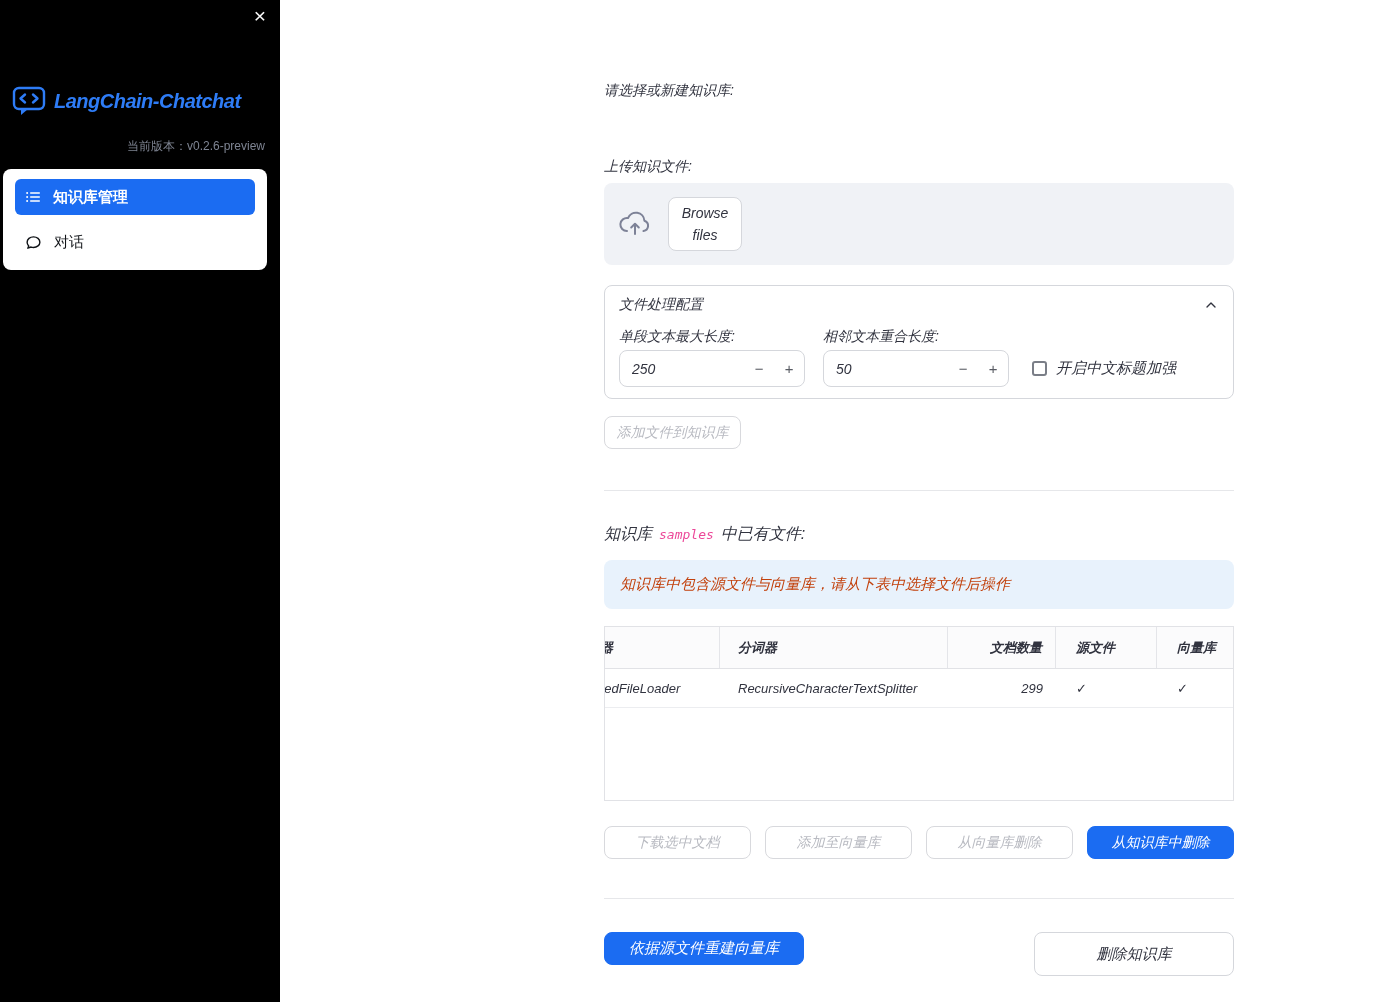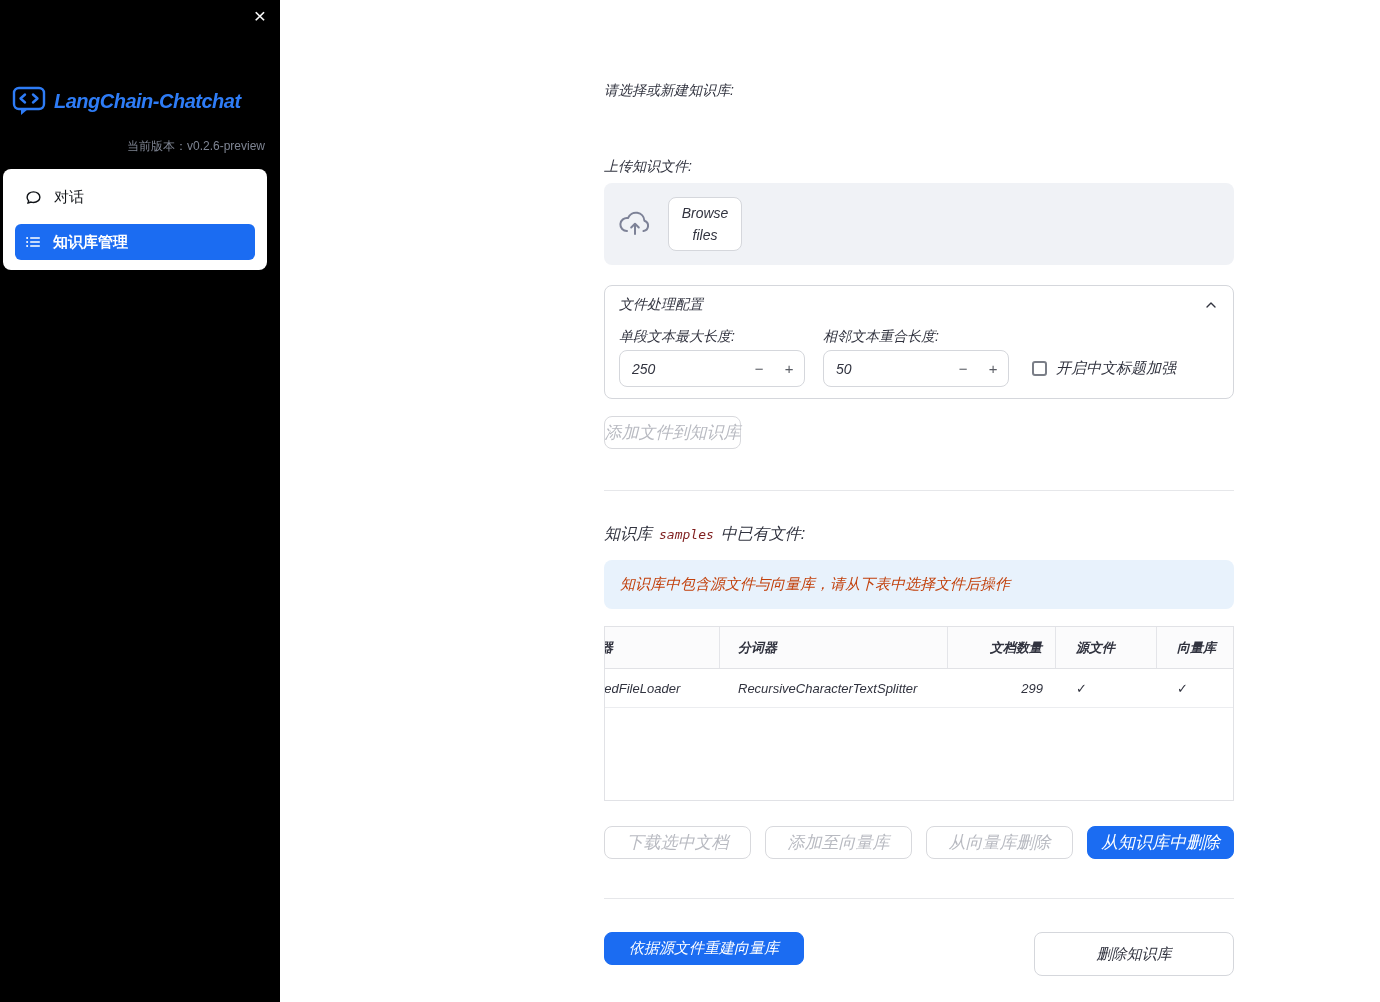--- a/index.html
+++ b/index.html
@@ -50,32 +50,32 @@
   .num-input { position:absolute; top:64px; width:186px; height:37px; border:1px solid #d5d7dc;
     border-radius:8px; display:flex; align-items:center; background:#fff; }
   #chunk-input { left:14px; } #overlap-input { left:218px; }
   .num-val { flex:1; padding-left:12px; font-size:14px; }
   .step { width:30px; text-align:center; font-size:15px; color:#585b63; cursor:pointer; user-select:none; }
   #cb-row { position:absolute; left:427px; top:64px; height:37px; display:flex; align-items:center; gap:9px; }
   .checkbox { width:15px; height:15px; border:2px solid #7a7e87; border-radius:3px; background:#fff; cursor:pointer; flex:none; }
   .cb-label { font-size:15px; white-space:nowrap; }
 
   .btn { display:flex; align-items:center; justify-content:center; border-radius:8px;
-    font-size:17px; cursor:pointer; white-space:nowrap; }
+    font-size:14px; cursor:pointer; white-space:nowrap; }
   .btn.secondary { background:#fff; border:1px solid #d5d7dc; color:#31333f; }
   .btn.disabled  { background:#fff; border:1px solid #d8d9dd; color:#b8bac1; cursor:default; }
   .btn.primary   { background:#1b6cf2; border:1px solid #1b6cf2; color:#fff; }
 
   #add-btn { left:324px; top:416px; width:137px; height:33px; }
 
   .divider { height:1px; background:#e6e7ea; width:630px; left:324px; }
   #divider-1 { top:490px; } #divider-2 { top:898px; }
 
   #kb-files-line { left:324px; top:524px; font-size:16px; display:flex; align-items:baseline; gap:7px; }
-  .code { font-family:"DejaVu Sans Mono","Liberation Mono",monospace; font-size:13px; color:#7f1d1d; }
+  .code { font-family:"DejaVu Sans Mono","Liberation Mono",monospace; font-size:13px; color:#ec4899; }
 
   #info-box { left:324px; top:560px; width:630px; height:49px; background:#e8f2fc; border-radius:8px;
     display:flex; align-items:center; padding:0 16px; color:#c2410c; font-size:15px; }
 
   #table { left:324px; top:626px; width:630px; height:175px; border:1px solid #e1e2e6; background:#fff; overflow:hidden; }
   .t-header { display:flex; height:42px; border-bottom:1px solid #e1e2e6; background:#fbfbfc;
     font-size:13px; font-weight:600; color:#31333f; }
   .t-row { display:flex; height:39px; border-bottom:1px solid #ecedf0; font-size:13px; }
   .t-c { overflow:hidden; white-space:nowrap; height:100%; display:flex; align-items:center; flex:none; }
   .t-header .t-c { border-right:1px solid #e4e5e9; }
@@ -109,36 +109,36 @@
         <path d="M21 8.5l4.5 4-4.5 4"></path>
         <path d="M9 23v6l7-6z" fill="#2e7cf6" stroke="none"></path>
       </svg>
     </span>
     <span class="logo-text">LangChain-Chatchat</span>
   </div>
 
   <div class="version">当前版本：v0.2.6-preview</div>
 
   <nav class="menu-card">
-    <div class="menu-item">
-      <span class="mi-icon">
-        <svg width="17" height="17" viewBox="0 0 24 24" fill="none" stroke="currentColor" stroke-width="2" stroke-linecap="round" stroke-linejoin="round">
-          <path d="M21 11.5c0 4.1-4 7.5-9 7.5-1.2 0-2.4-.2-3.4-.6L4 20l1.2-3.1C4 15.4 3 13.6 3 11.5 3 7.4 7 4 12 4s9 3.4 9 7.5z"></path>
-        </svg>
-      </span>
-      <span>对话</span>
-    </div>
     <div class="menu-item selected">
       <span class="mi-icon">
         <svg width="16" height="16" viewBox="0 0 24 24" fill="none" stroke="currentColor" stroke-width="2" stroke-linecap="round">
           <path d="M8.5 6h13M8.5 12h13M8.5 18h13"></path>
           <path d="M3.2 6h.01M3.2 12h.01M3.2 18h.01" stroke-width="3"></path>
         </svg>
       </span>
       <span>知识库管理</span>
+    </div>
+    <div class="menu-item">
+      <span class="mi-icon">
+        <svg width="17" height="17" viewBox="0 0 24 24" fill="none" stroke="currentColor" stroke-width="2" stroke-linecap="round" stroke-linejoin="round">
+          <path d="M21 11.5c0 4.1-4 7.5-9 7.5-1.2 0-2.4-.2-3.4-.6L4 20l1.2-3.1C4 15.4 3 13.6 3 11.5 3 7.4 7 4 12 4s9 3.4 9 7.5z"></path>
+        </svg>
+      </span>
+      <span>对话</span>
     </div>
   </nav>
 </aside>
 
 <main class="main">
 
   <div id="kb-label" class="w-label">请选择或新建知识库:</div>
 
 
   <div id="upload-label" class="w-label">上传知识文件:</div>

